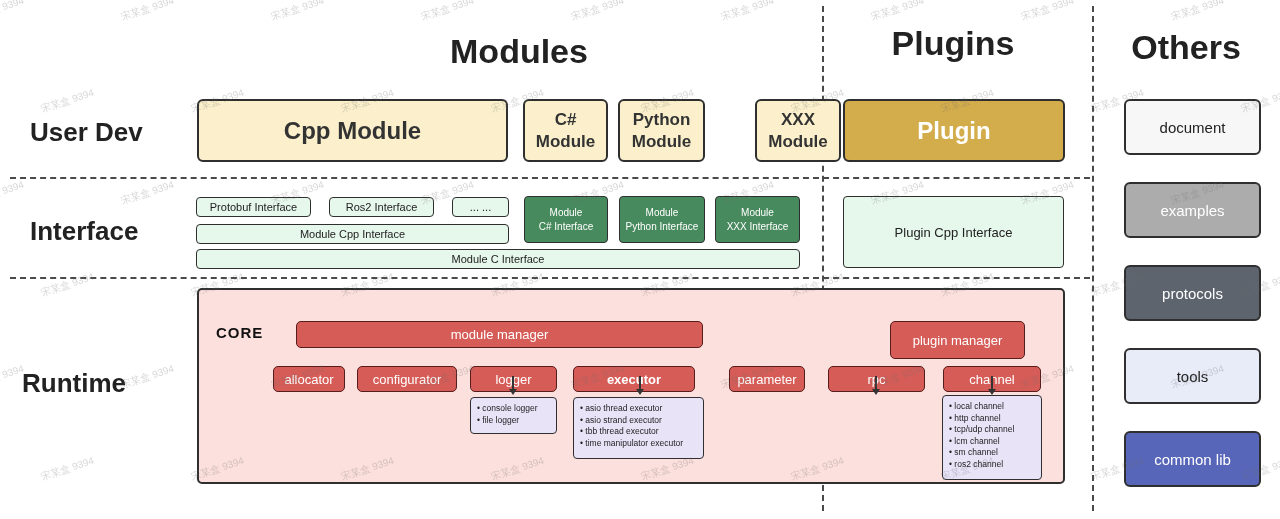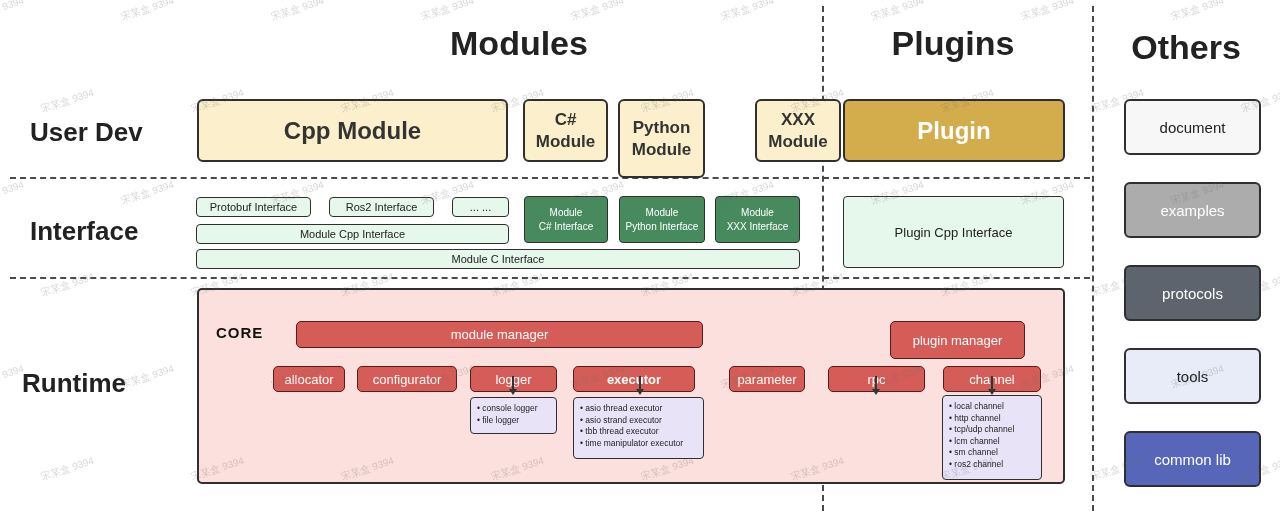--- a/index.html
+++ b/index.html
@@ -66,31 +66,31 @@
 </head>
 <body>
 
 <div class="canvas">
 
   <div class="vline" style="left:822px; top:6px; height:505px;"></div>
   <div class="vline" style="left:1092px; top:6px; height:505px;"></div>
   <div class="hline" style="left:10px; top:177px; width:1080px;"></div>
   <div class="hline" style="left:10px; top:277px; width:1080px;"></div>
 
-  <div class="col-header" style="left:399px; top:24px; width:240px;">Modules</div>
+  <div class="col-header" style="left:399px; top:32px; width:240px;">Modules</div>
   <div class="col-header" style="left:853px; top:24px; width:200px;">Plugins</div>
   <div class="col-header" style="left:1106px; top:28px; width:160px;">Others</div>
 
   <div class="row-label" style="left:30px; top:117px;">User Dev</div>
   <div class="row-label" style="left:30px; top:216px;">Interface</div>
   <div class="row-label" style="left:22px; top:368px;">Runtime</div>
 
   <div class="box cream box-cpp-module" style="left:197px; top:99px; width:311px; height:63px;">Cpp Module</div>
   <div class="box cream box-small-module" style="left:523px; top:99px; width:85px; height:63px;">C# Module</div>
-  <div class="box cream box-small-module" style="left:618px; top:99px; width:87px; height:79px;">Python Module</div>
+  <div class="box cream box-small-module" style="left:618px; top:99px; width:87px; height:63px;">Python Module</div>
   <div class="box cream box-small-module" style="left:755px; top:99px; width:86px; height:63px;">XXX Module</div>
 
   <div class="box gold" style="left:843px; top:99px; width:222px; height:63px;">Plugin</div>
 
   <div class="box lgreen" style="left:196px; top:197px; width:115px; height:20px;">Protobuf Interface</div>
   <div class="box lgreen" style="left:329px; top:197px; width:105px; height:20px;">Ros2 Interface</div>
   <div class="box lgreen" style="left:452px; top:197px; width:57px; height:20px;">... ...</div>
   <div class="box lgreen" style="left:196px; top:224px; width:313px; height:20px;">Module Cpp Interface</div>
   <div class="box lgreen" style="left:196px; top:249px; width:604px; height:20px;">Module C Interface</div>
   <div class="box dgreen" style="left:524px; top:196px; width:84px; height:47px;">Module

